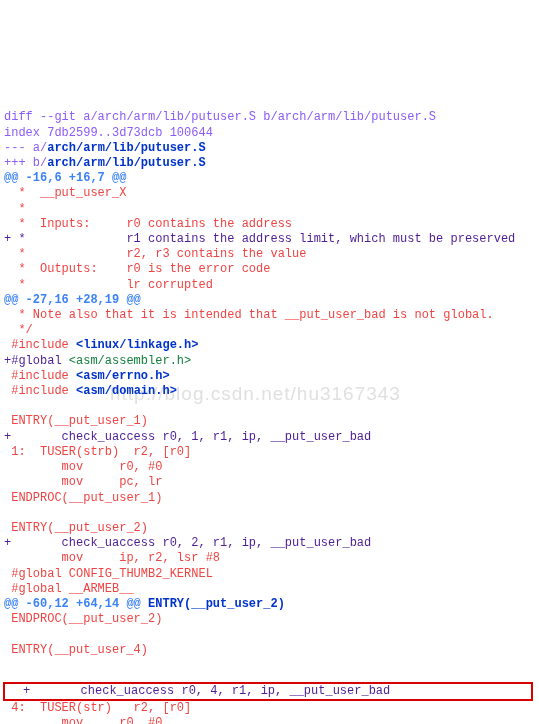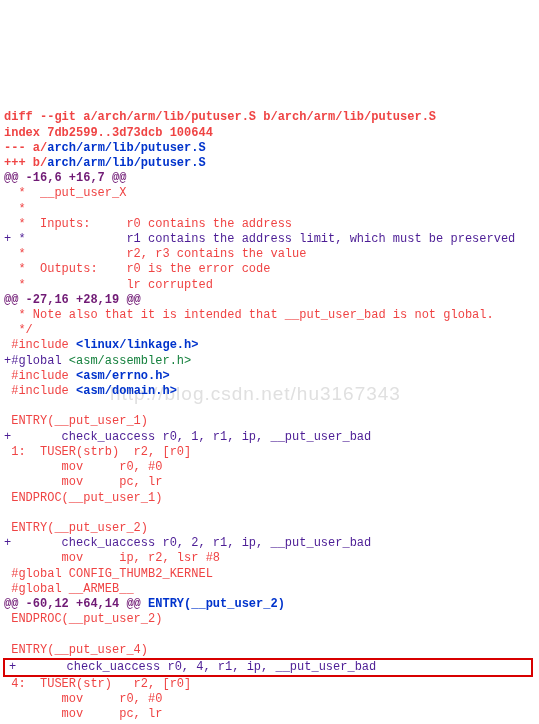--- a/index.html
+++ b/index.html
@@ -8,32 +8,33 @@
     font-family: "Courier New", Courier, monospace;
     font-size: 12px;
     line-height: 15.2px;
     background: #ffffff;
     width: 539px;
     box-sizing: border-box;
     color: #000000;
     white-space: pre;
     position: relative;
   }
-  .blk { color: #ef4444; font-weight: bold; }
+  .blk { color: #8b5cf6; font-weight: normal; }
   .nrm { color: #ef4444; }
   .blue { color: #0033cc; font-weight: bold; }
-  .cyan { color: #701a75; font-weight: bold; }
+  .cyan { color: #3b82f6; font-weight: bold; }
   .green { color: #4c1d95; }
   .green-b { color: #15803d; font-weight: normal; }
   .hl-row {
     border: 2px solid #d80000;
-    padding: 0 4px;
+    padding: 0 18px;
     margin-left: -1px;
     margin-right: 2px;
     display: block;
+    margin-top: 24px;
   }
   .watermark {
     position: absolute;
     top: 386px;
     left: 110px;
     font-family: Arial, sans-serif;
     font-size: 19px;
     color: #e0e0e0;
     letter-spacing: 1px;
     pointer-events: none;

